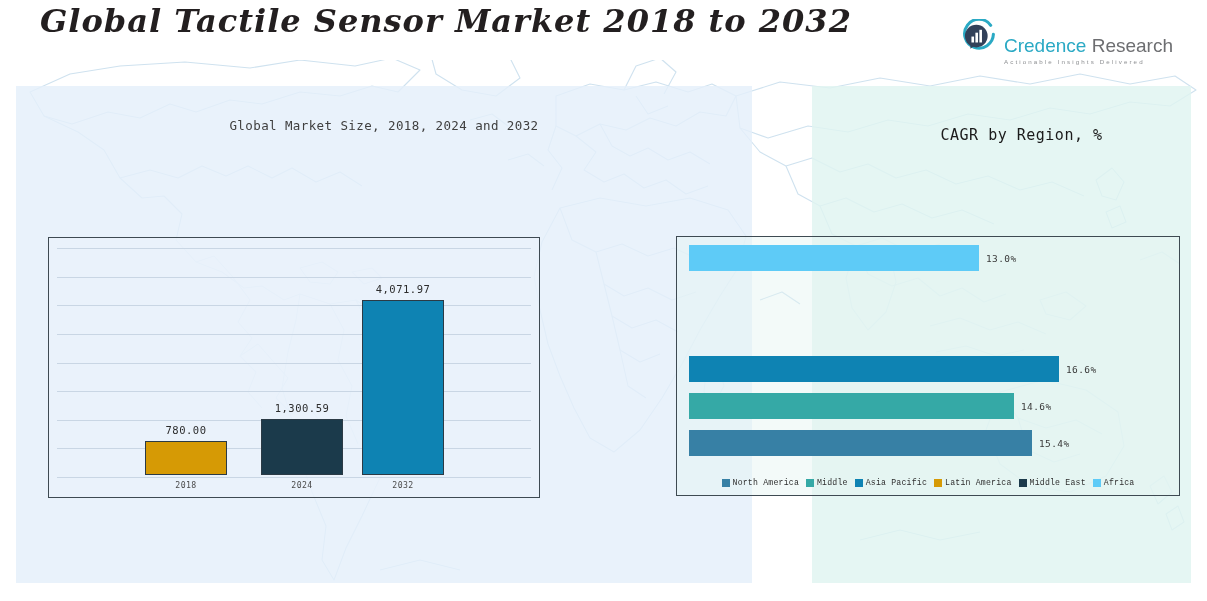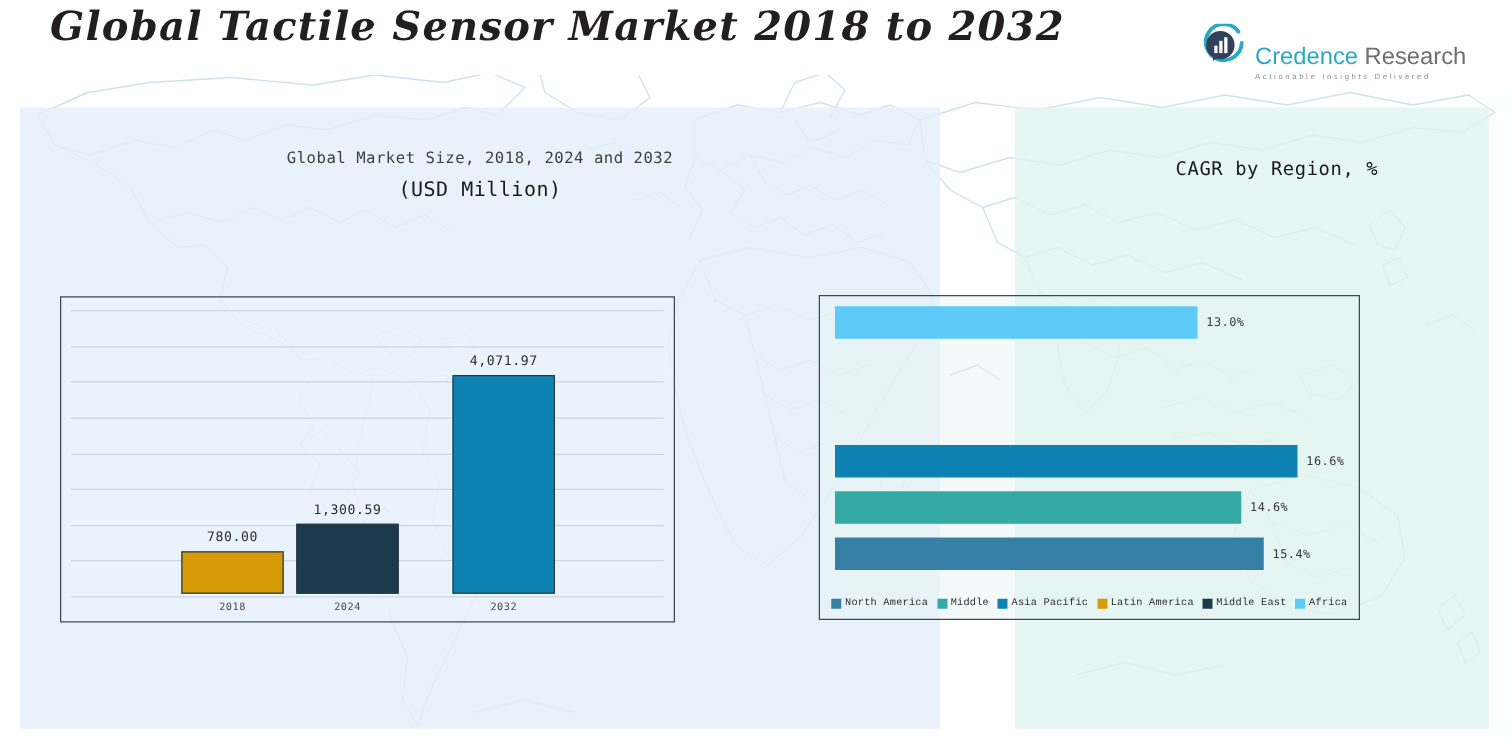--- a/index.html
+++ b/index.html
@@ -58,21 +58,21 @@
   .vbar-cat{
     position:absolute;top:100%;margin-top:5px;white-space:nowrap;
     font-size:8.2px;color:#4a4a4a;letter-spacing:.4px;
   }
 
   
   #right-head{position:absolute;left:812px;top:126px;width:379px;z-index:6;text-align:center;}
   #right-head .r1{font-size:15px;color:#1b1b1b;letter-spacing:.5px;padding-left:40px;}
 
   #chart-right{
-    position:absolute;left:655px;top:236px;width:433px;height:260px;z-index:6;
+    position:absolute;left:676px;top:236px;width:504px;height:260px;z-index:6;
     border:1.4px solid #3e4a52;box-sizing:border-box;background:rgba(229,245,242,0.45);
   }
   #bars-right{position:absolute;left:0;top:8px;width:100%;height:226px;}
   .hrow{position:absolute;left:12px;right:0;display:flex;align-items:center;height:26px;}
   .hbar{height:26px;}
   .hbar-val{
     margin-left:7px;white-space:nowrap;font-size:9.5px;color:#3a3a3a;letter-spacing:.4px;
   }
   #legend{
     position:absolute;left:0;bottom:8px;width:100%;
@@ -174,42 +174,41 @@
       <div id="logo-tag">Actionable Insights Delivered</div>
     </div>
   </div>
 </div>
 
 <div class="panel" id="panel-left"></div>
 <div class="panel" id="panel-right"></div>
 
 <div id="left-head">
   <div class="l1">Global Market Size, 2018, 2024 and 2032</div>
-  <div class="l2">(USD Million)</div>
 </div>
 
 <div id="chart-left">
   <div id="gridlines">
       <div class="gridline" style="top: 10px;"></div>
       <div class="gridline" style="top: 38.625px;"></div>
       <div class="gridline" style="top: 67.25px;"></div>
       <div class="gridline" style="top: 95.875px;"></div>
       <div class="gridline" style="top: 124.5px;"></div>
       <div class="gridline" style="top: 153.125px;"></div>
       <div class="gridline" style="top: 181.75px;"></div>
       <div class="gridline" style="top: 210.375px;"></div>
       <div class="gridline" style="top: 239px;"></div>
     </div>
   <div id="bars-left">
       <div class="vbar-wrap" style="left: 96px;">
         <div class="vbar-val">780.00</div>
         <div class="vbar" style="height: 34px; background: rgb(214, 154, 5);"></div>
         <div class="vbar-cat">2018</div>
       </div>
-      <div class="vbar-wrap" style="left: 188px;">
+      <div class="vbar-wrap" style="left: 212px;">
         <div class="vbar-val">1,300.59</div>
         <div class="vbar" style="height: 56px; background: rgb(27, 58, 75);"></div>
         <div class="vbar-cat">2024</div>
       </div>
       <div class="vbar-wrap" style="left: 313px;">
         <div class="vbar-val">4,071.97</div>
         <div class="vbar" style="height: 175px; background: rgb(14, 131, 179);"></div>
         <div class="vbar-cat">2032</div>
       </div>
     </div>

